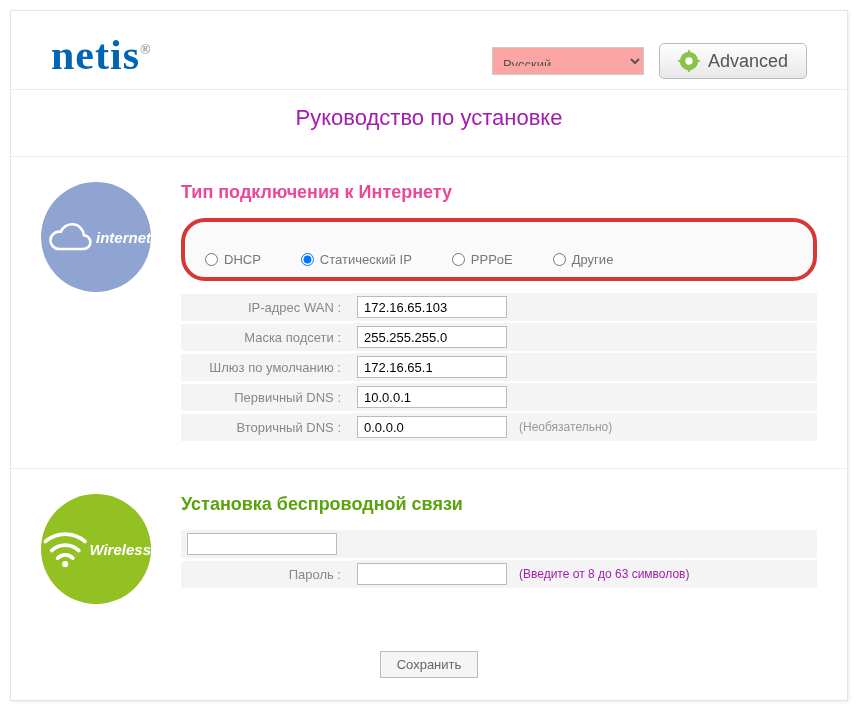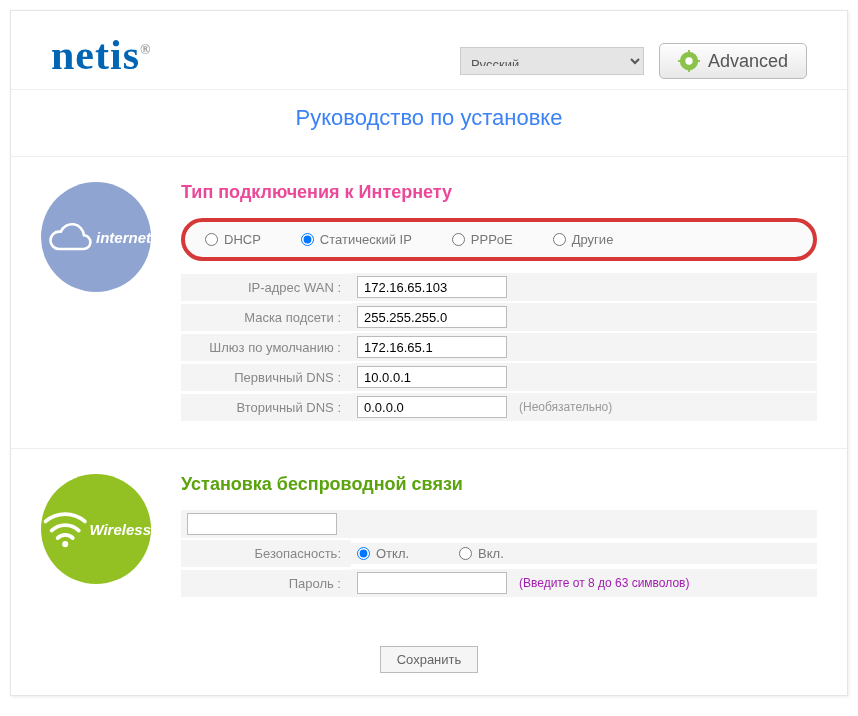--- a/index.html
+++ b/index.html
@@ -34,25 +34,25 @@
       font-size: 14px;
       vertical-align: super;
       color: #999;
     }
     .header-right {
       display: flex;
       align-items: center;
       gap: 15px;
     }
     .lang-select {
-      width: 184px;
+      width: 152px;
       height: 28px;
       font-size: 13px;
       color: #555;
-      background: #e5e5e5;
+      background: #fca5a5;
       border: 1px solid #ccc;
       padding: 8px 6px;
     }
     .advanced-btn {
       display: flex;
       align-items: center;
       gap: 8px;
       padding: 6px 18px;
       background: linear-gradient(#fefefe,#e8e8e8);
       border: 1px solid #bbb;
@@ -60,21 +60,21 @@
       font-size: 18px;
       color: #555;
       cursor: pointer;
     }
     .gear {
       width: 22px; height: 22px;
     }
     .page-title {
       text-align: center;
       font-size: 22px;
-      color: #3b82f6;
+      color: #a21caf;
       padding: 15px 0 25px 0;
       border-top: 1px solid #eee;
     }
     .section {
       display: flex;
       border-top: 1px solid #eee;
       padding: 25px 30px;
       gap: 30px;
     }
     .section:last-of-type { border-bottom: 1px solid #eee; }
@@ -112,20 +112,21 @@
       border-radius: 24px;
       margin-bottom: 12px;
       background: #fafafa;
     }
     .radio-opt {
       display: flex;
       align-items: center;
       gap: 6px;
       font-size: 13px;
       color: #777;
+      margin-top: 20px;
     }
     .form-row {
       display: flex;
       align-items: center;
       margin-bottom: 2px;
     }
     .form-label {
       width: 170px;
       text-align: right;
       padding: 6px 10px 6px 0;
@@ -287,35 +288,20 @@
     </div>
     <div class="section-body">
       <div class="section-title title-green">Установка беспроводной связи</div>
 
       <div class="form-row">
         <div class="form-value">
             <input type="text" value="" style="">
           </div>
       </div>
       <div class="form-row">
-        <div class="form-label">Безопасность:</div>
-        <div class="form-value">
-          <div class="sec-radio-group">
-            <label>
-              <input type="radio" name="sec" checked="" style="">
-              <span>Откл.</span>
-            </label>
-            <label>
-              <input type="radio" name="sec" style="">
-              <span>Вкл.</span>
-            </label>
-          </div>
-        </div>
-      </div>
-      <div class="form-row">
         <div class="form-label">Пароль :</div>
         <div class="form-value">
           <input type="text" style="">
           <span class="placeholder-hint">(Введите от 8 до 63 символов)</span>
         </div>
       </div>
     </div>
   </div>
 
   <div class="save-row">

